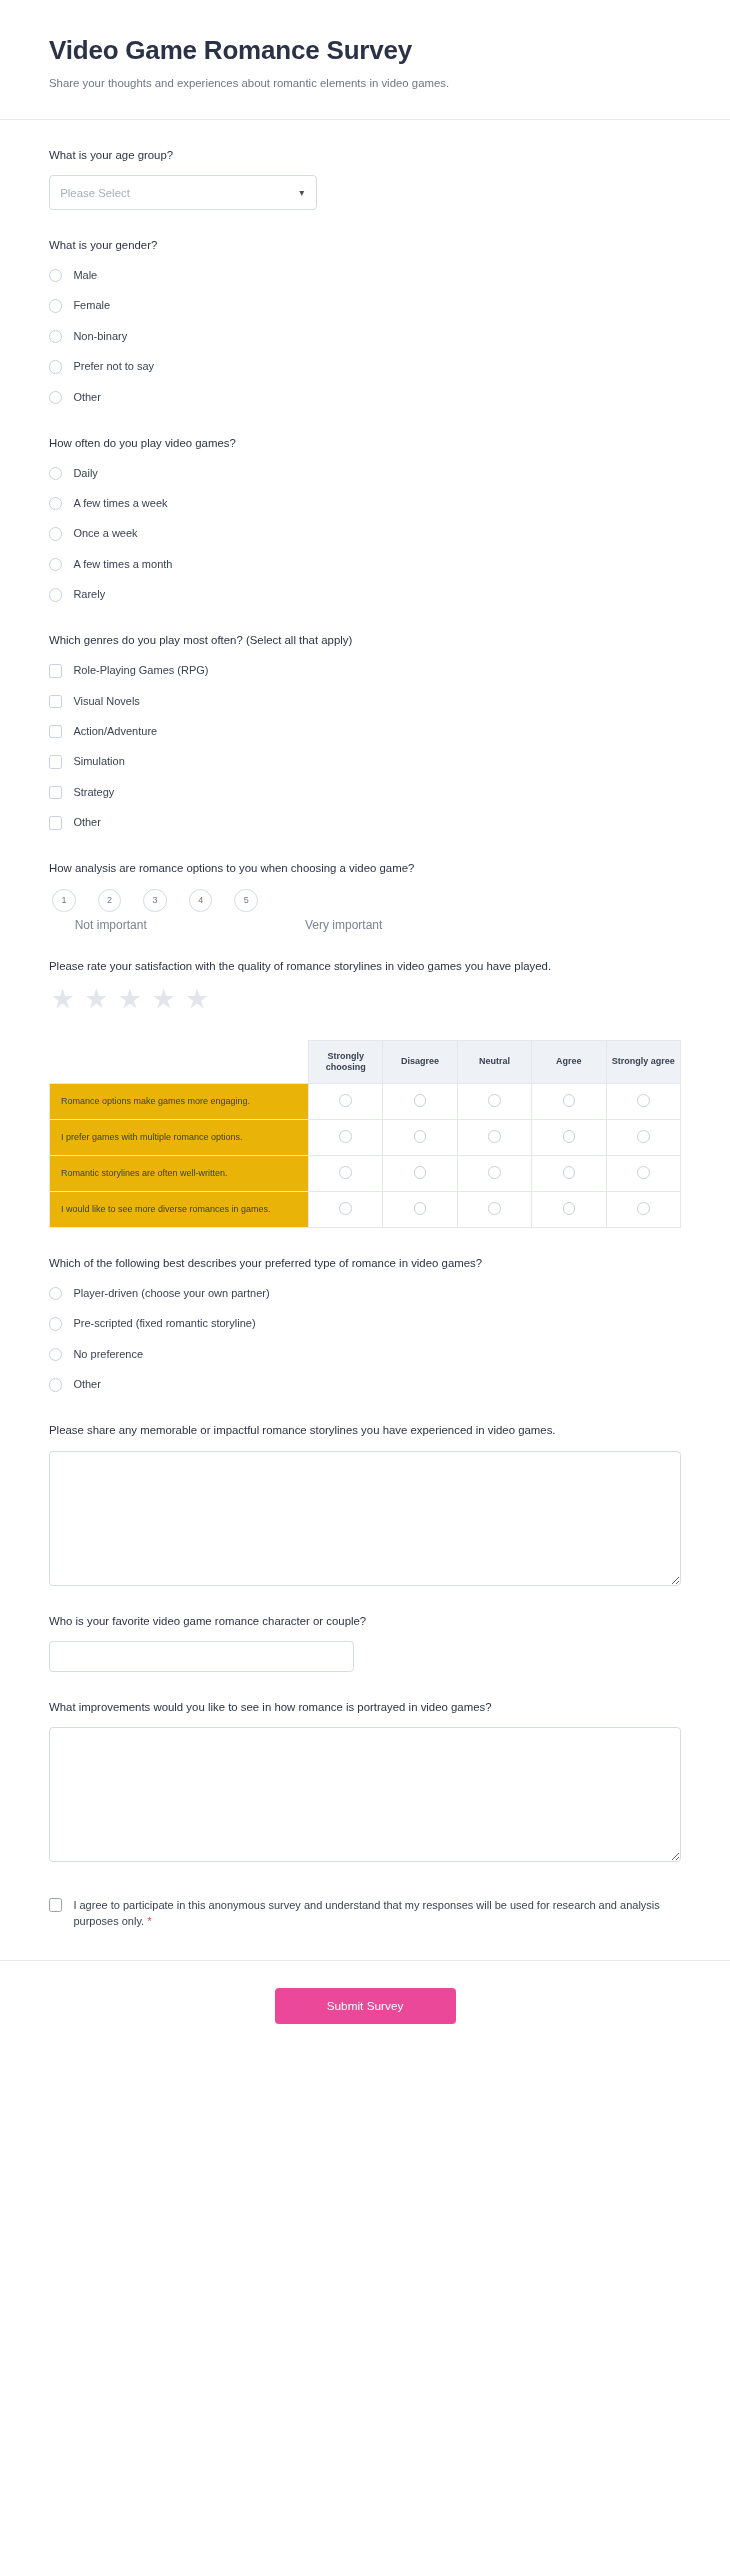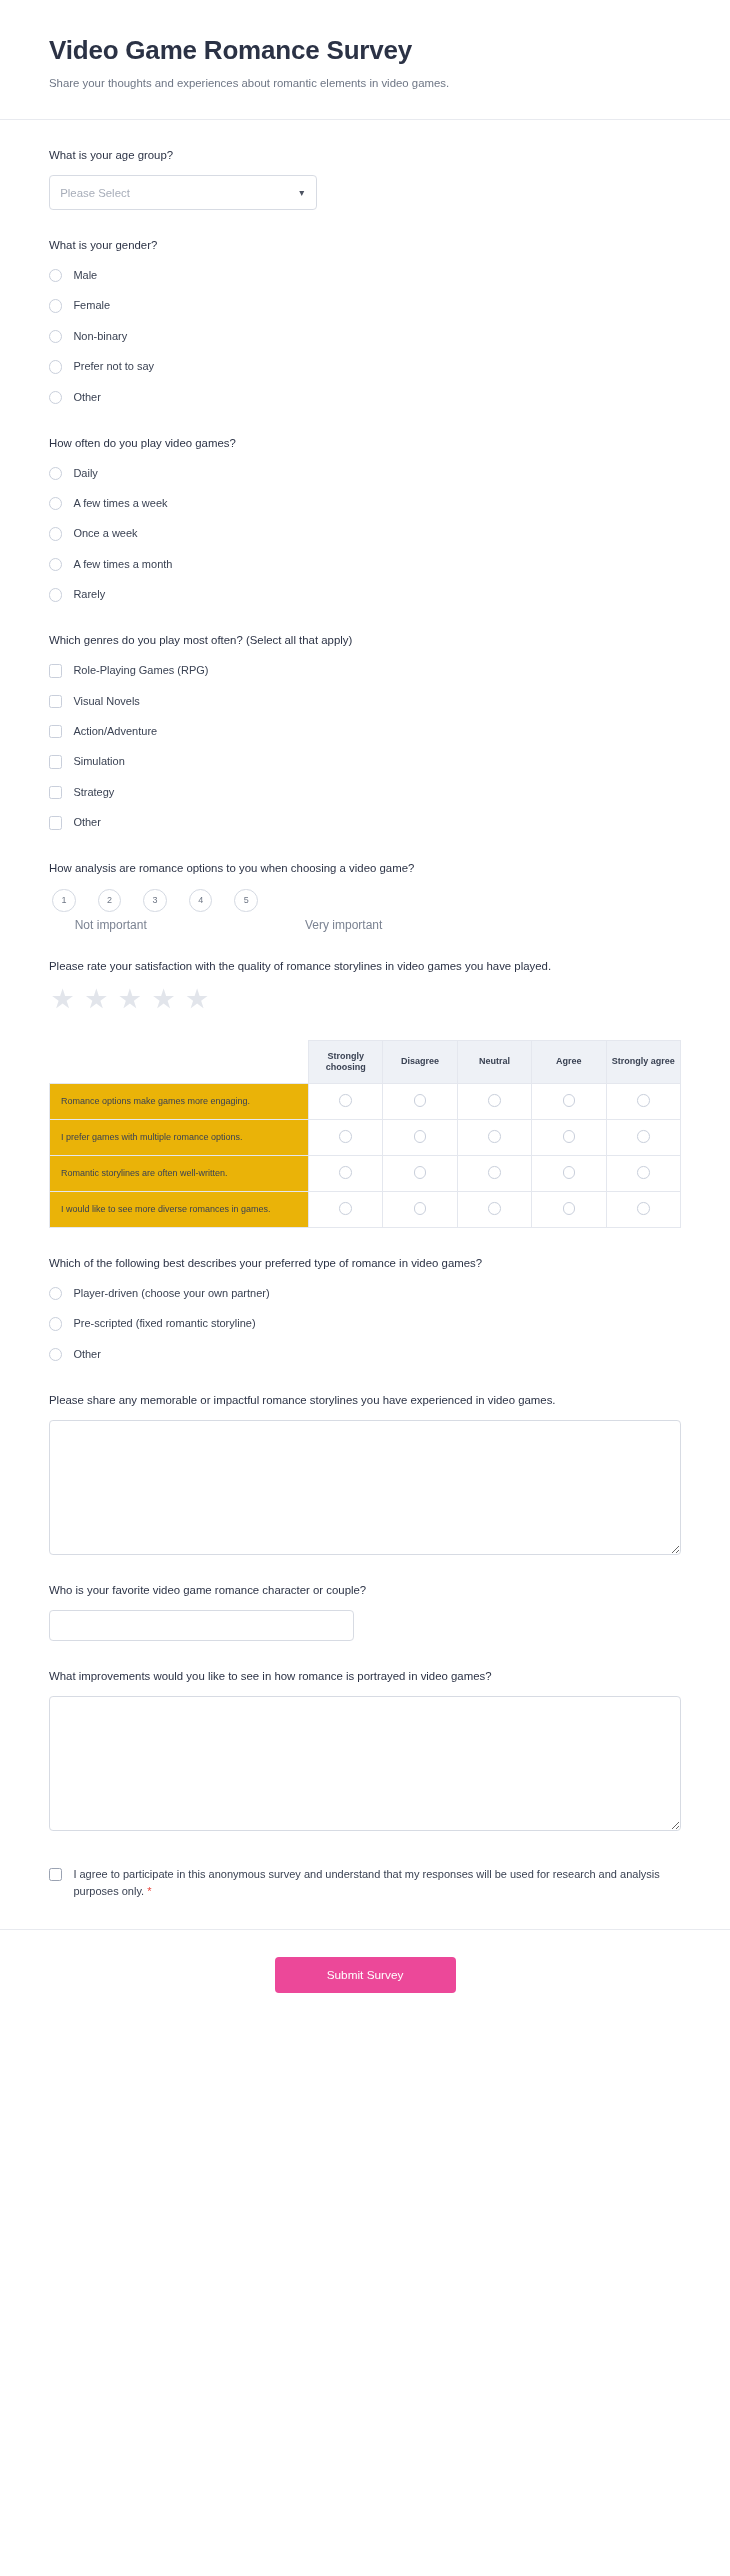--- a/index.html
+++ b/index.html
@@ -460,20 +460,24 @@
       <div class="option-row">
         <span class="radio-dot"></span>
         <span class="option-text">Player-driven (choose your own partner)</span>
       </div>
       <div class="option-row">
         <span class="radio-dot"></span>
         <span class="option-text">Pre-scripted (fixed romantic storyline)</span>
       </div>
       <div class="option-row">
         <span class="radio-dot"></span>
+        <span class="option-text">No preference</span>
+      </div>
+      <div class="option-row">
+        <span class="radio-dot"></span>
         <span class="option-text">Other</span>
       </div>
     </div>
 
     <div class="question-block">
       <span class="question-label">Please share any memorable or impactful romance storylines you have experienced in video games.</span>
       <textarea class="textarea" style=""></textarea>
     </div>
 
     <div class="question-block">

